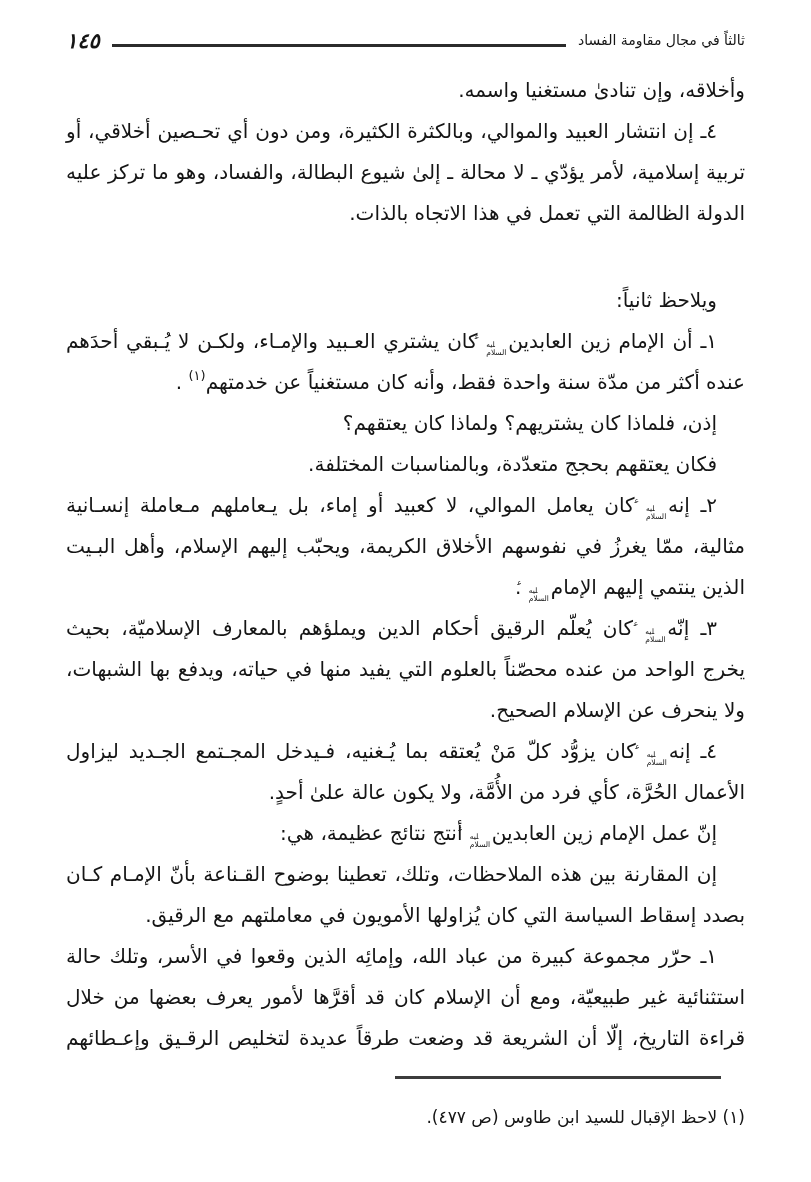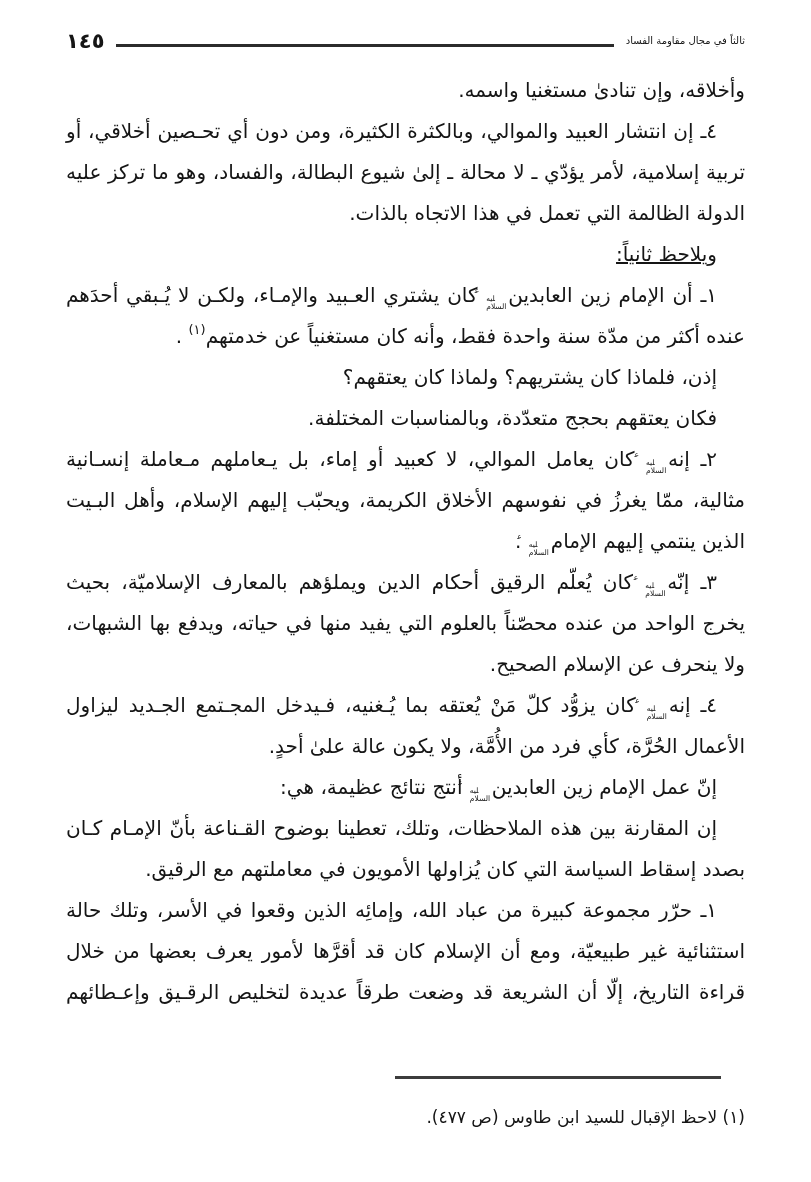--- a/index.html
+++ b/index.html
@@ -23,51 +23,52 @@
     box-sizing: border-box;
   }
   
   .hdr {
     display: flex;
     align-items: center;
     gap: 12px;
     height: 30px;
   }
   .running-title {
-    font-size: 10px;
+    font-size: 14px;
     white-space: nowrap;
     padding-bottom: 2px;
   }
   .hdr-rule {
     flex: 1;
     height: 3px;
     background: #2b2b2b;
     margin-top: 8px;
   }
   .page-number {
     font-size: 21px;
     font-weight: bold;
     letter-spacing: 3px;
     white-space: nowrap;
+    font-style: italic;
   }
   
   .body-text {
     margin-top: 14px;
     font-size: 20px;
     line-height: 41px;
     text-align: justify;
   }
   p.para {
     margin: 0;
   }
   p.para.indent {
     text-indent: 28px;
   }
   p.para.space-before {
-    text-decoration: underline;
+    margin-top: 46px;
   }
   p.para.cont {
     text-align-last: justify;
   }
   
   .honorific {
     display: inline-block;
     width: 21px;
     font-size: 7.5px;
     line-height: 1.05;

